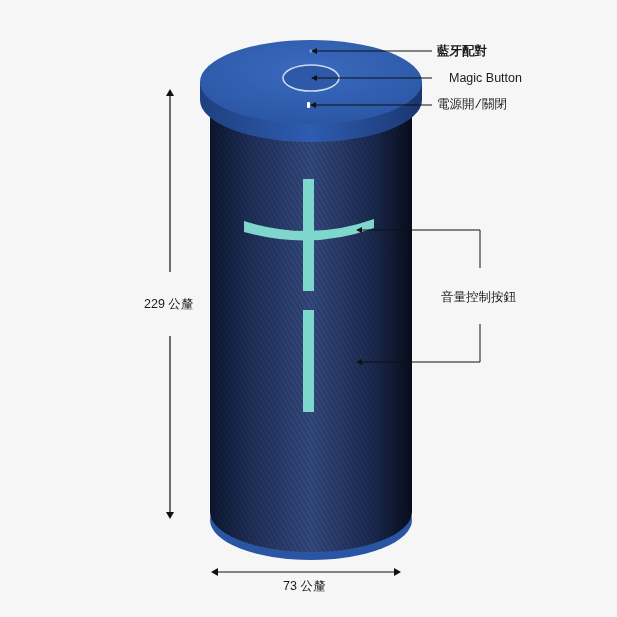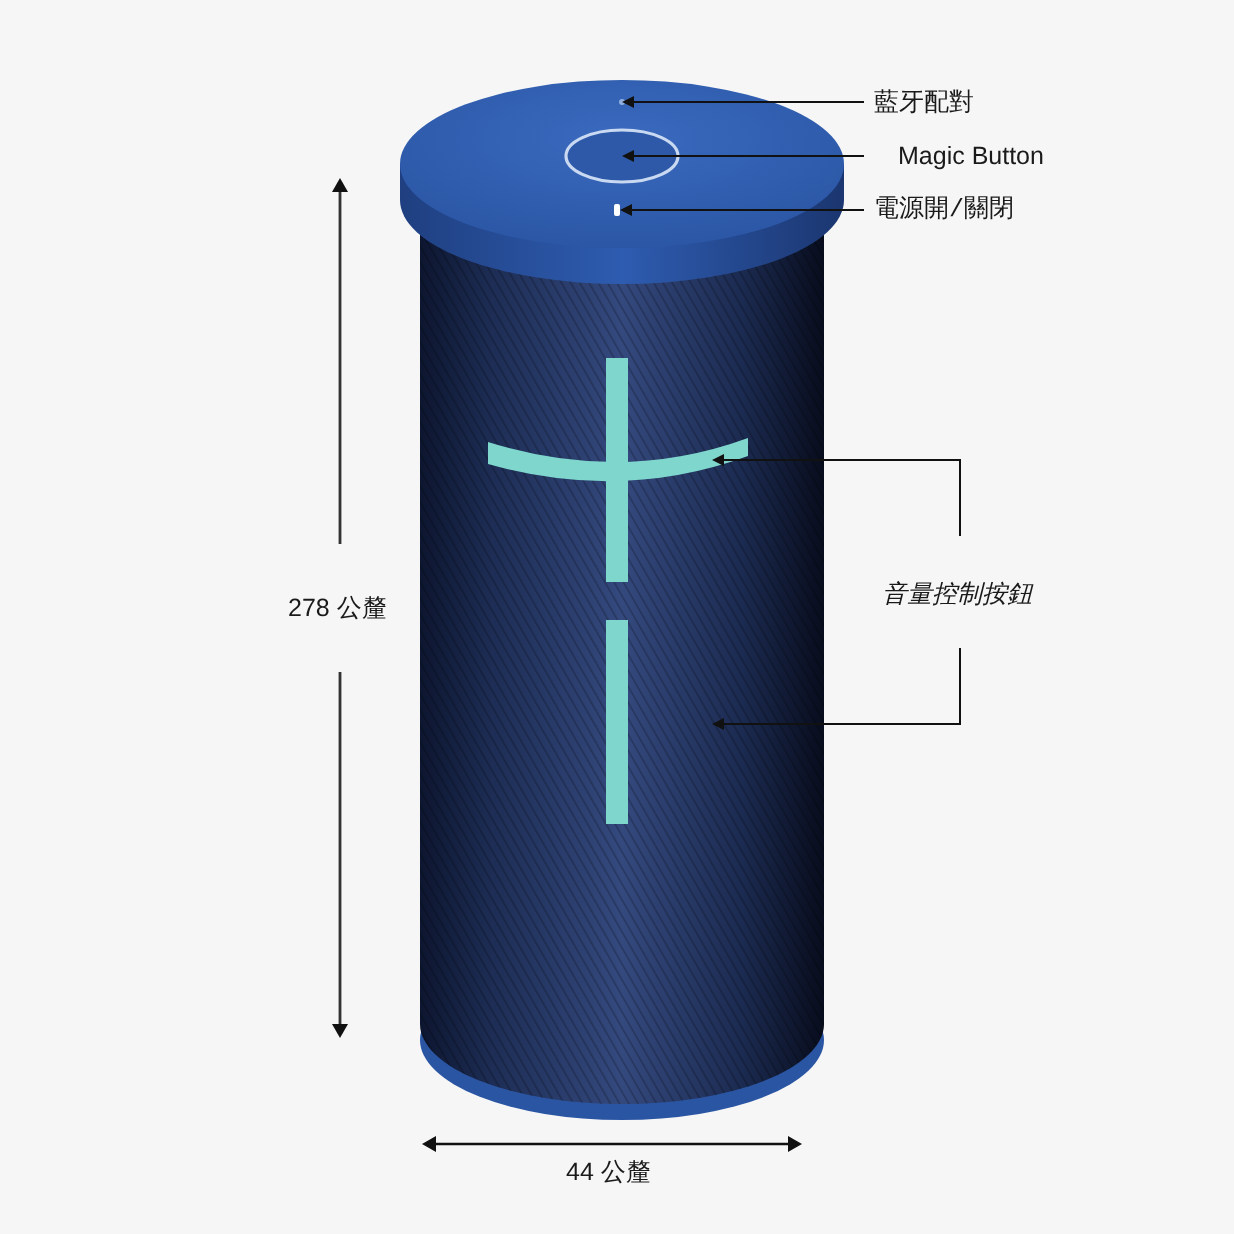--- a/index.html
+++ b/index.html
@@ -79,18 +79,18 @@
     <path d="M170,89 l-4,7 l8,0 Z" stroke="none"></path>
     <path d="M170,519 l-4,-7 l8,0 Z" stroke="none"></path>
   </g>
   <g stroke="#111" stroke-width="1.2" fill="#111">
     <line x1="216" y1="572" x2="396" y2="572"></line>
     <path d="M211,572 l7,-4 l0,8 Z" stroke="none"></path>
     <path d="M401,572 l-7,-4 l0,8 Z" stroke="none"></path>
   </g>
 </svg>
 
-<span class="label" style="left:437px; top:44px;">藍牙配對</span>
+<span class="label" style="left:437px; top:44px;font-weight:bold;">藍牙配對</span>
 <span class="label" style="left:449px; top:71px;">Magic Button</span>
 <span class="label" style="left:437px; top:98px;font-family:Liberation Mono, monospace;">電源開/關閉</span>
-<span class="label" style="left:441px; top:290px;font-style:italic;">音量控制按鈕</span>
-<span class="label" style="left:144px; top:297px;">278 公釐</span>
-<span class="label" style="left:283px; top:579px;">44 公釐</span>
+<span class="label" style="left:441px; top:290px;">音量控制按鈕</span>
+<span class="label" style="left:144px; top:297px;">229 公釐</span>
+<span class="label" style="left:283px; top:579px;">73 公釐</span>
 
 </body></html>

